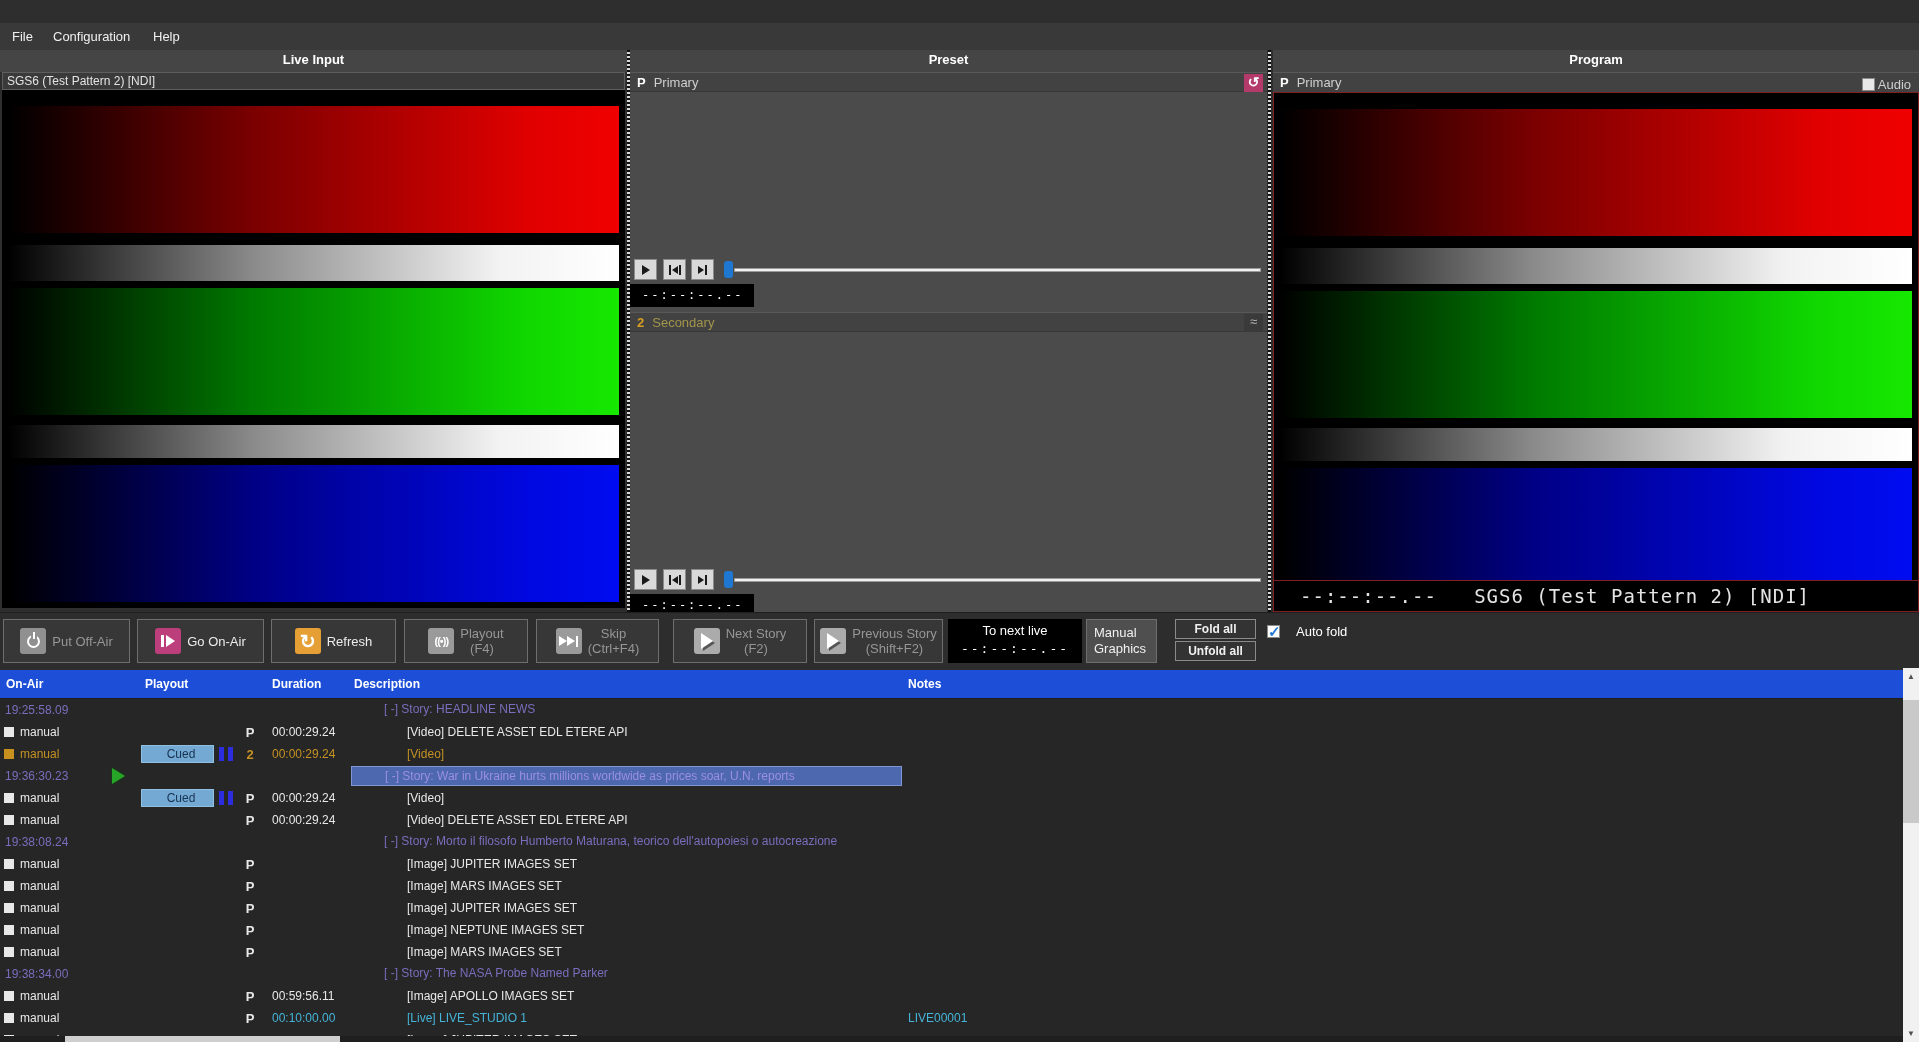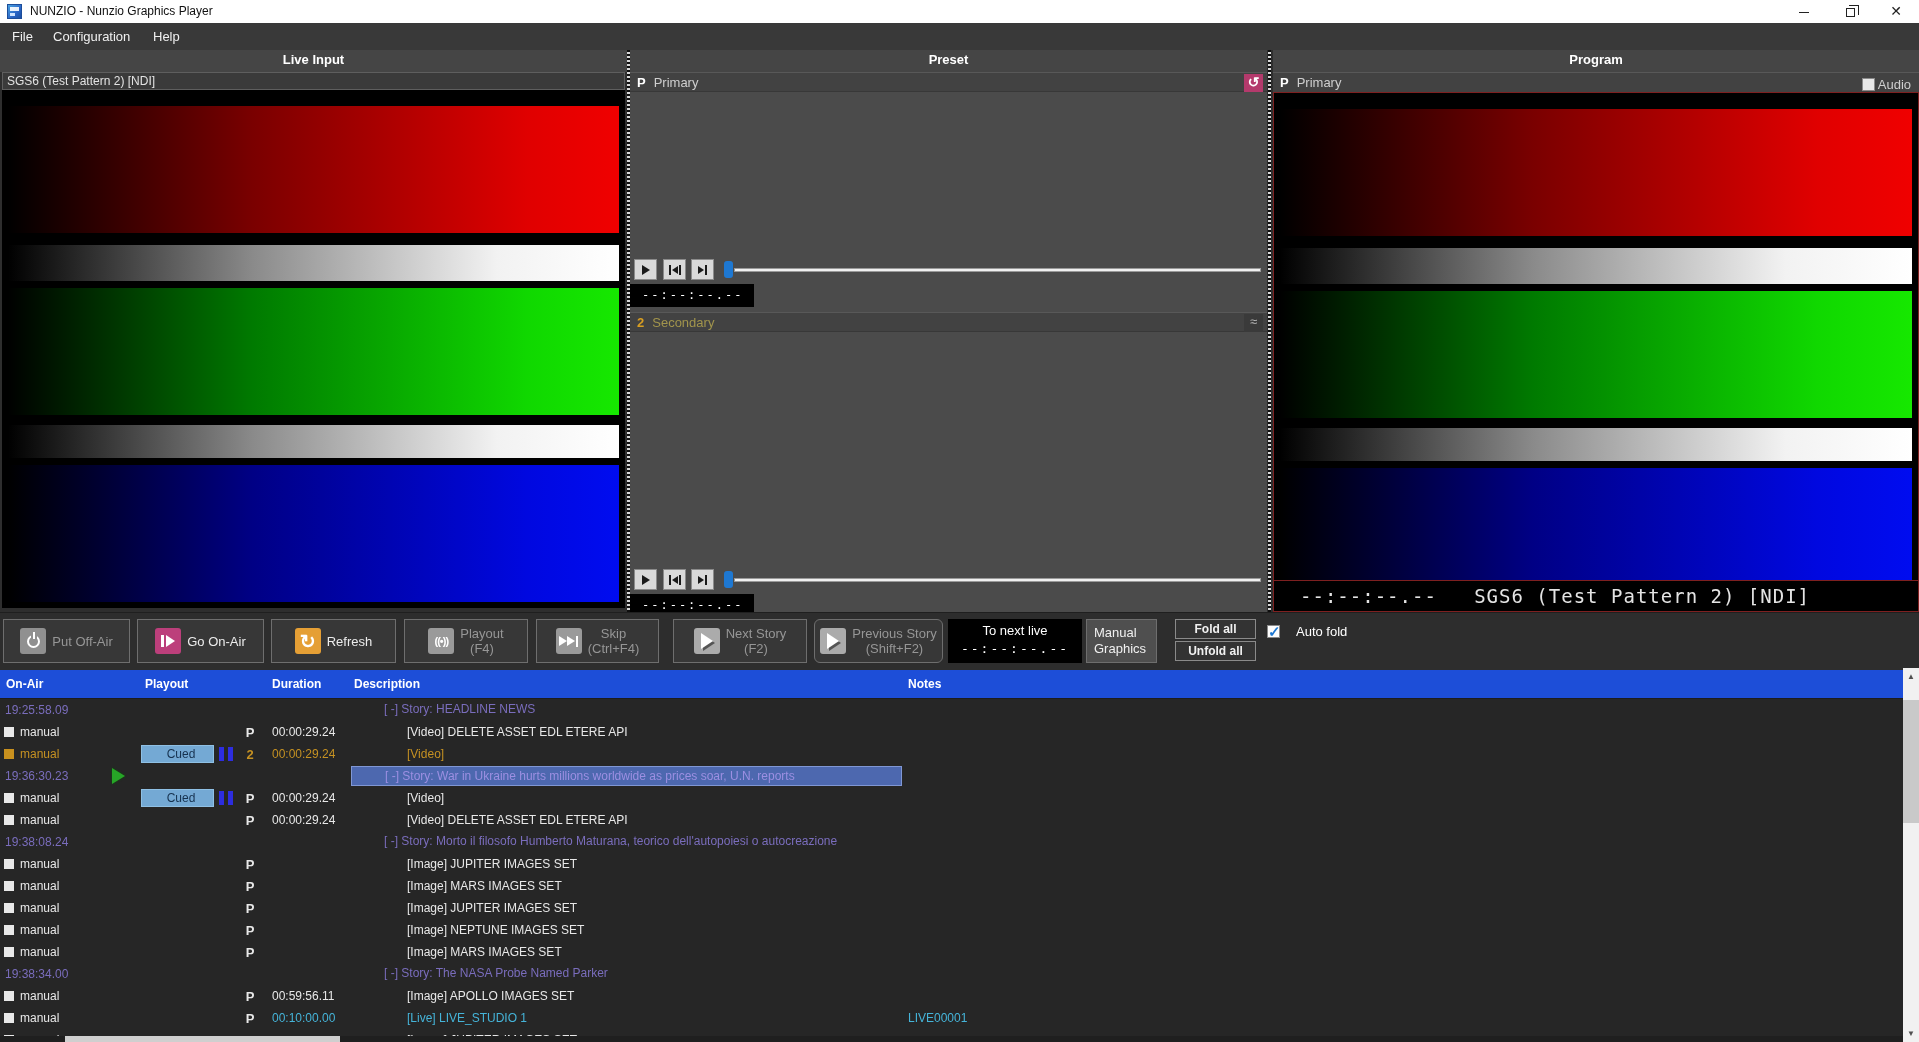--- a/index.html
+++ b/index.html
@@ -110,27 +110,20 @@
   .vscroll .arrow { position:absolute; left:0; width:16px; height:17px; color:#505050; font-size:8px; text-align:center; line-height:17px; }
   .vscroll .thumb { position:absolute; left:0; top:32px; width:16px; height:123px; background:#c9c9c9; }
   .hscroll { position:absolute; left:0; top:1036px; width:1903px; height:6px; background:#1f1f1f; }
   .hscroll .thumb { position:absolute; left:65px; top:0; width:275px; height:6px; background:#cfcfcf; }
 </style>
 </head>
 <body>
 
 <div id="root">
 
-  <div class="titlebar">
-    <span class="app-icon"></span>
-    <span class="title-text">NUNZIO - Nunzio Graphics Player</span>
-    <span class="winbtn min"><span class="minglyph"></span></span>
-    <span class="winbtn max"><span class="maxglyph"></span></span>
-    <span class="winbtn close"><span>✕</span></span>
-  </div>
 
   <div class="menubar">
     <span class="menu-item" style="left:2px">File</span>
     <span class="menu-item" style="left:43px">Configuration</span>
     <span class="menu-item" style="left:143px">Help</span>
   </div>
 
   <div class="panel" style="left:0;width:627px;">
     <div class="panel-title">Live Input</div>
     <div class="live-label-bar">SGS6 (Test Pattern 2) [NDI]</div>
@@ -266,21 +259,21 @@
             </span>
           </span>
           <span class="lbl">Skip<br>(Ctrl+F4)</span>
         </div>
         <div class="tb-btn disabled" style="left: 673px; width: 134px;">
           <span class="tb-icon" style="background:#ababab">
             <span class="ic-story"></span>
           </span>
           <span class="lbl">Next Story<br>(F2)</span>
         </div>
-        <div class="tb-btn disabled" style="left: 814px; width: 129px; border-radius: 6px;">
+        <div class="tb-btn disabled" style="left: 814px; width: 129px;">
           <span class="tb-icon" style="background:#ababab">
             <span class="ic-story"></span>
           </span>
           <span class="lbl">Previous Story<br>(Shift+F2)</span>
         </div>
       </div>
     <div class="next-live-box">
       <div class="l1">To next live</div>
       <div class="l2">--:--:--.--</div>
     </div>

